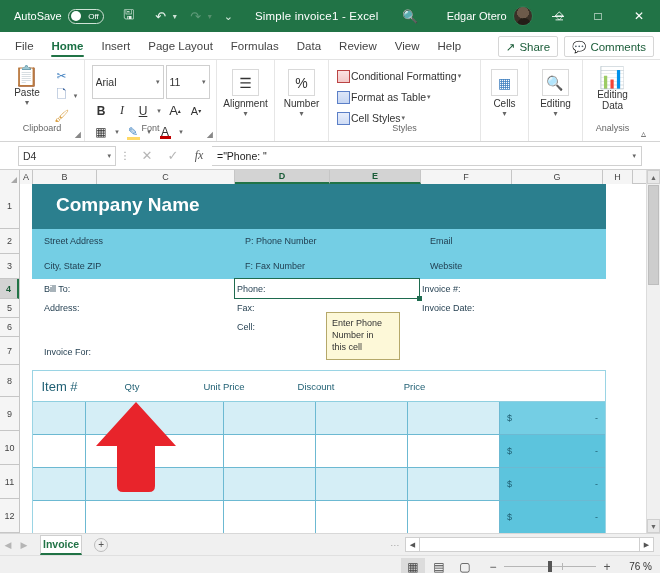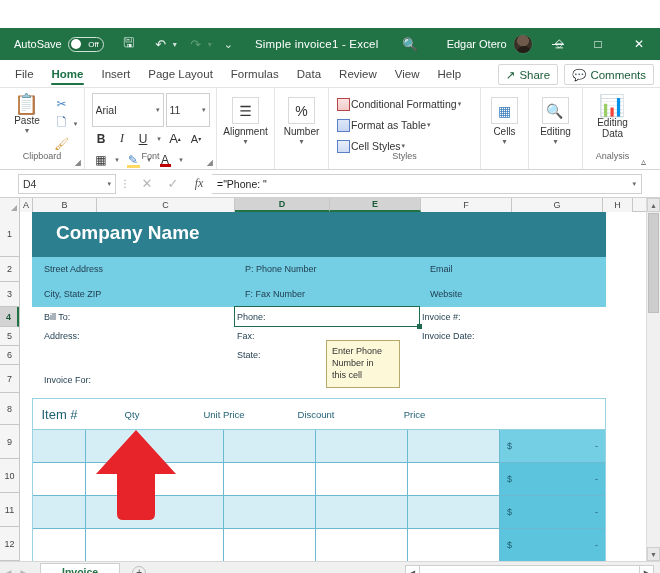--- a/index.html
+++ b/index.html
@@ -8,21 +8,21 @@
     font-family: "Liberation Sans", sans-serif;
     overflow: hidden;
     background: #fff;
   }
   #app { position: relative; width: 660px; height: 573px; }
 
   
   .titlebar {
     height: 32px; background: #217346; color: #fff;
     display: flex; align-items: center; gap: 0px;
-    font-size: 11px; position: relative; margin-top: 28px;
+    font-size: 11px; position: relative;
   }
   .autosave-label { font-size: 11px; padding-left: 14px; padding-right: 6px; }
   .toggle {
     width: 36px; height: 15px; border-radius: 8px; border: 1px solid #cfe3d6;
     background: #1d6a40; position: relative; display: flex; align-items: center;
   }
   .toggle .knob {
     width: 10px; height: 10px; border-radius: 50%; background: #fff;
     position: absolute; left: 2px;
   }
@@ -144,21 +144,21 @@
   .vsb .up,.vsb .dn{height:14px;display:flex;align-items:center;justify-content:center;font-size:7px;color:#666;background:#e8e8e8;border:1px solid #cfcfcf;}
   .vsb .dn{position:absolute;bottom:0;left:0;right:0;}
   .vsb .thumb{position:absolute;top:15px;left:1px;right:1px;height:100px;background:#cdcdcd;border:1px solid #bdbdbd;}
 
   
   .sheetbar{height:22px;background:#f0f0f0;display:flex;align-items:center;
             border-top:1px solid #d8d8d8;position:relative;}
   .navarrow{width:16px;text-align:center;color:#b5b5b5;font-size:9px;}
   .stab{margin-left:8px;font-size:10.5px;color:#217346;font-weight:bold;
         background:#fff;border:1px solid #cfcfcf;border-bottom:2px solid #217346;
-        padding:2px 21px;height:20px;display:flex;align-items:center;}
+        padding:2px 2px;height:20px;display:flex;align-items:center;}
   .addsheet{margin-left:12px;width:14px;height:14px;border:1px solid #bdbdbd;border-radius:50%;
             display:flex;align-items:center;justify-content:center;font-size:10px;color:#555;}
   .hsb{position:absolute;right:6px;left:390px;height:15px;display:flex;align-items:center;}
   .hsb .grip{color:#b0b0b0;font-size:9px;margin-right:5px;letter-spacing:-1px;writing-mode:vertical-rl;}
   .hsb .lb,.hsb .rb{width:15px;height:15px;border:1px solid #cfcfcf;background:#fff;
        display:flex;align-items:center;justify-content:center;font-size:7px;color:#555;}
   .hsb .track{flex:1;height:15px;background:#fff;border-top:1px solid #cfcfcf;border-bottom:1px solid #cfcfcf;}
 
   
   .statusbar{height:22px;background:#f0f0f0;display:flex;align-items:center;
@@ -416,21 +416,21 @@
           <span class="sheettext" style="left:213px;top:32px;">F: Fax Number</span>
           <span class="sheettext" style="left:398px;top:7px;">Email</span>
           <span class="sheettext" style="left:398px;top:32px;">Website</span>
         </div>
 
         <span class="sheettext" style="left:24px;top:100px;">Bill To:</span>
         <span class="sheettext" style="left:24px;top:119px;">Address:</span>
 
         <span class="sheettext" style="left:217px;top:100px;">Phone:</span>
         <span class="sheettext" style="left:217px;top:119px;">Fax:</span>
-        <span class="sheettext" style="left:217px;top:138px;">State:</span>
+        <span class="sheettext" style="left:217px;top:138px;">Cell:</span>
 
         <span class="sheettext" style="left:402px;top:100px;">Invoice #:</span>
         <span class="sheettext" style="left:402px;top:119px;">Invoice Date:</span>
 
         <span class="sheettext" style="left:24px;top:163px;">Invoice For:</span>
 
         <div class="selbox" style="left:214px;top:94px;width:186px;height:21px;"></div>
 
         <div class="comment" style="left:306px;top:128px;width:74px;height:48px;">
           <div>Enter Phone</div>

